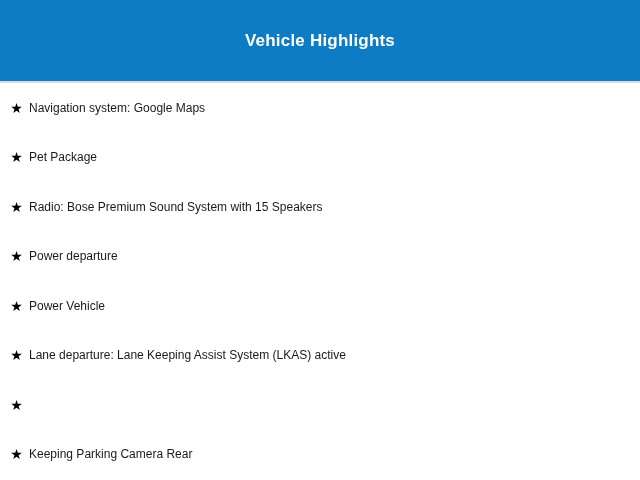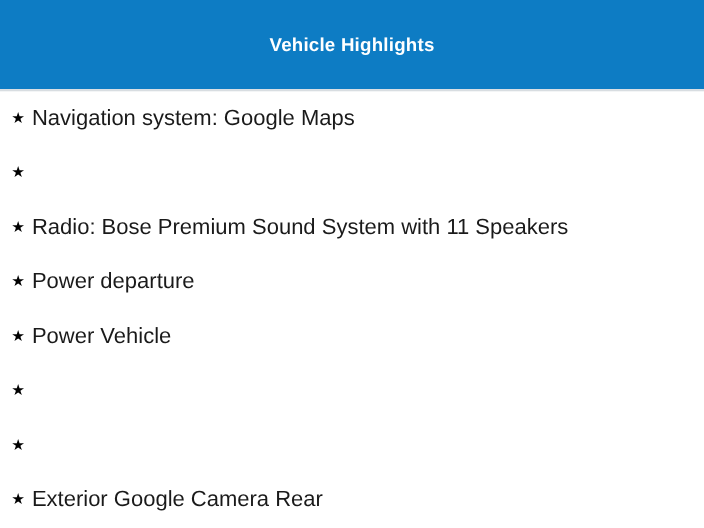--- a/index.html
+++ b/index.html
@@ -86,21 +86,21 @@
     width: 13px;
     text-align: center;
     color: #000000;
     font-size: 14px;
     line-height: 14px;
     font-family: "DejaVu Sans", sans-serif;
   }
 
   .highlight-text {
     color: #1a1a1a;
-    font-size: 20px;
+    font-size: 12px;
     line-height: 20px;
     white-space: nowrap;
   }
 </style>
 </head>
 <body>
 
 <div class="screen">
 
   <div class="header">
@@ -108,38 +108,40 @@
   </div>
   <div class="header-rule"></div>
 
   <ul class="highlights">
       <li class="highlight-item">
         <span class="bullet-star">★</span>
         <span class="highlight-text">Navigation system: Google Maps</span>
       </li>
       <li class="highlight-item">
         <span class="bullet-star">★</span>
+        <span class="highlight-text">Pet Package</span>
       </li>
       <li class="highlight-item">
         <span class="bullet-star">★</span>
-        <span class="highlight-text">Radio: Bose Premium Sound System with 11 Speakers</span>
+        <span class="highlight-text">Radio: Bose Premium Sound System with 15 Speakers</span>
       </li>
       <li class="highlight-item">
         <span class="bullet-star">★</span>
         <span class="highlight-text">Power departure</span>
       </li>
       <li class="highlight-item">
         <span class="bullet-star">★</span>
         <span class="highlight-text">Power Vehicle</span>
       </li>
       <li class="highlight-item">
         <span class="bullet-star">★</span>
+        <span class="highlight-text">Lane departure: Lane Keeping Assist System (LKAS) active</span>
       </li>
       <li class="highlight-item">
         <span class="bullet-star">★</span>
       </li>
       <li class="highlight-item">
         <span class="bullet-star">★</span>
-        <span class="highlight-text">Exterior Google Camera Rear</span>
+        <span class="highlight-text">Keeping Parking Camera Rear</span>
       </li>
     </ul>
 
 </div>
 
 </body></html>

